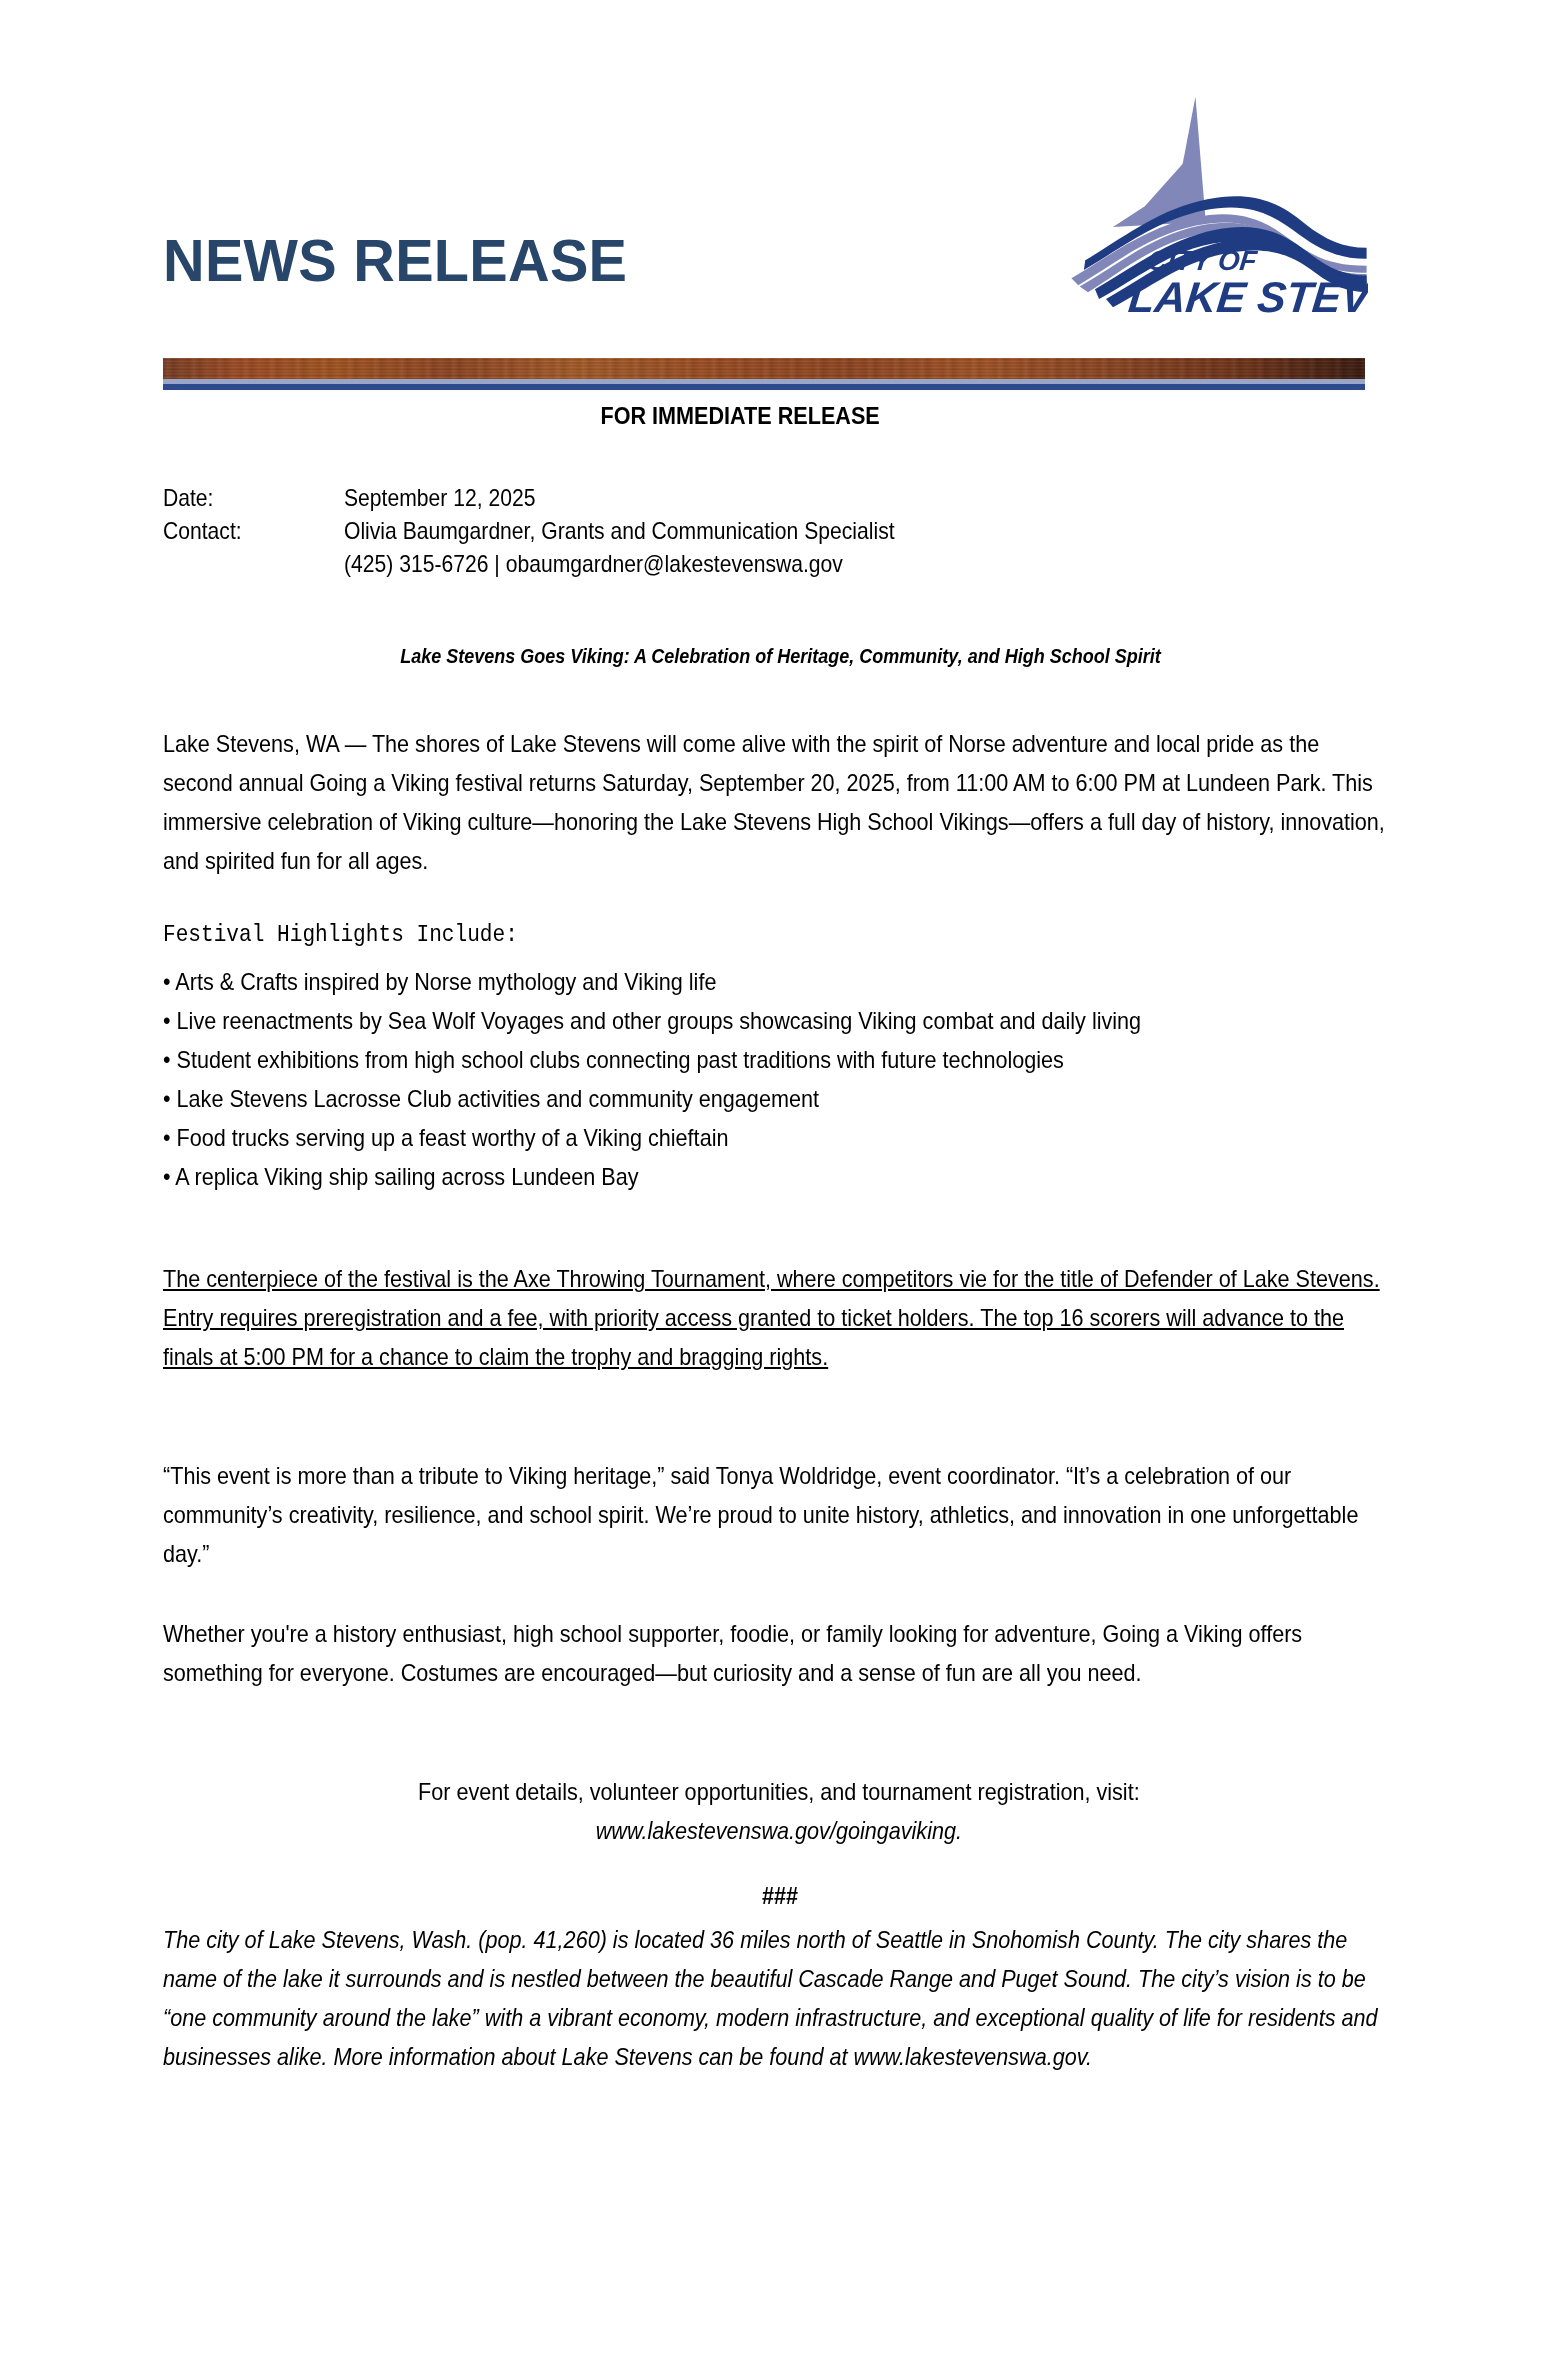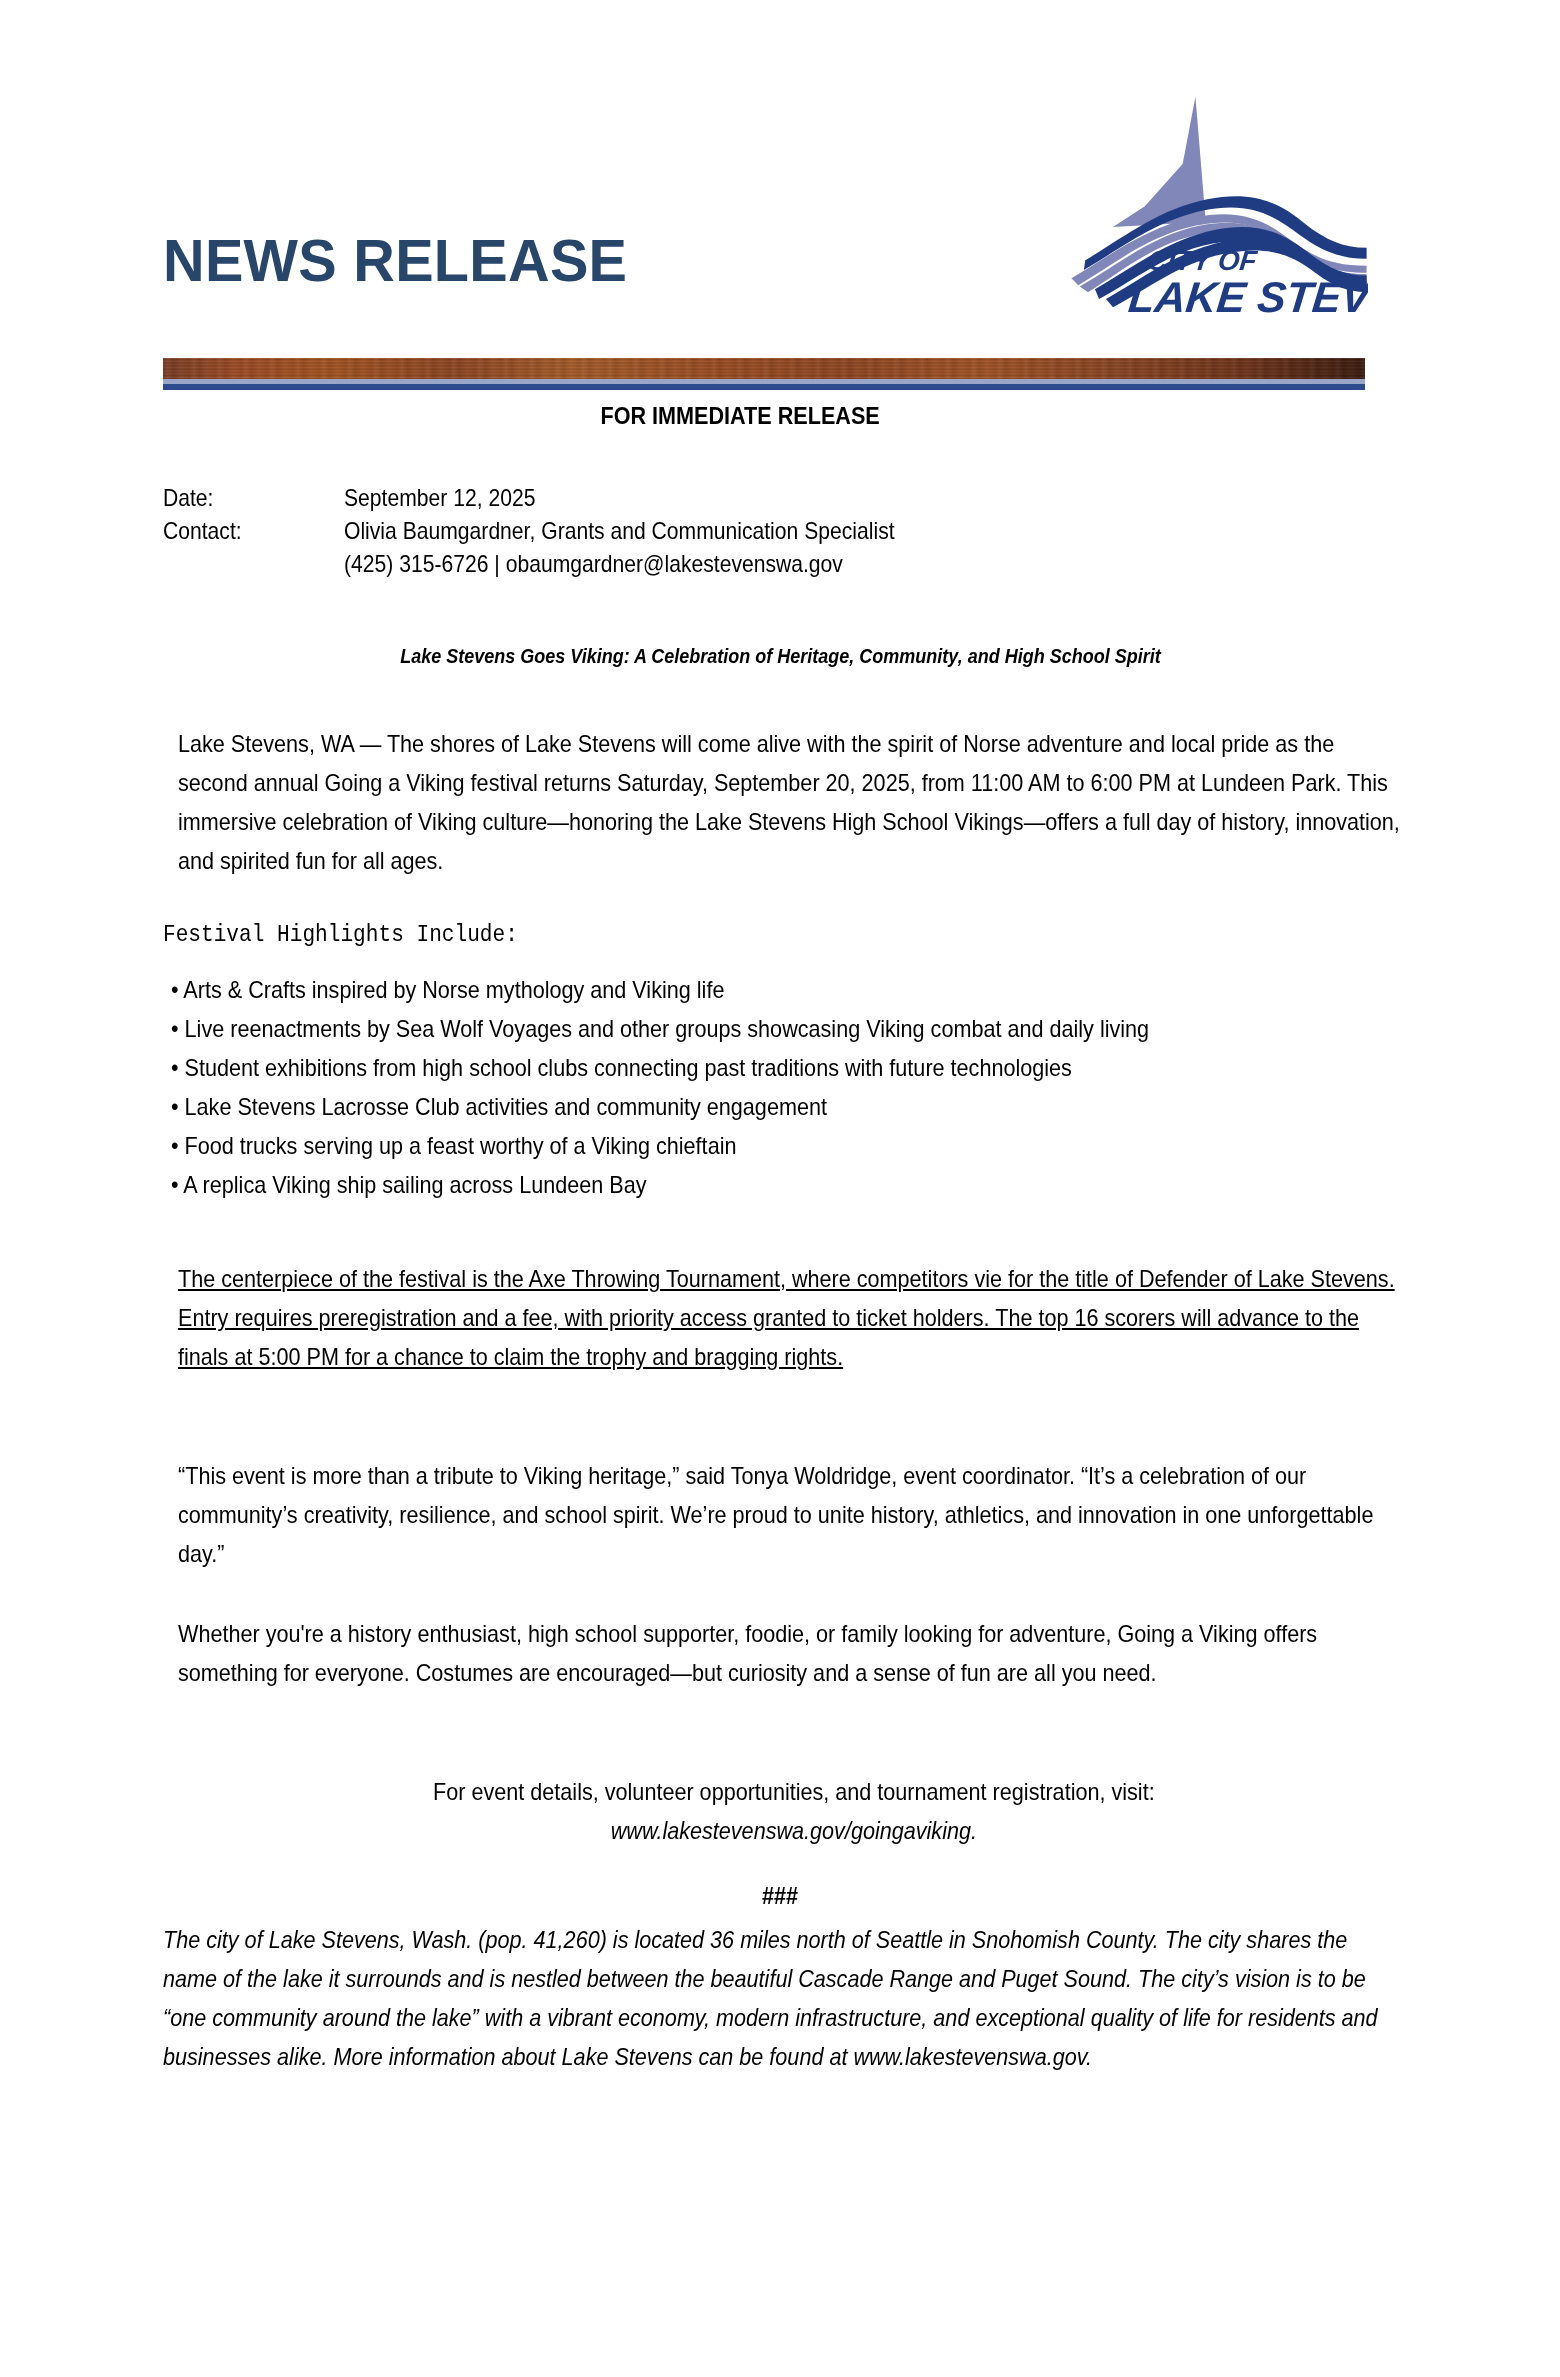--- a/index.html
+++ b/index.html
@@ -161,21 +161,21 @@
     width: 1560px;
     text-align: center;
     font-size: 20px;
     font-weight: 700;
     font-style: italic;
   }
   .headline span { display: inline-block; transform: scaleX(0.9); }
 
   .para {
     position: absolute;
-    left: 178px;
+    left: 163px;
     width: 1233px;
     font-size: 24px;
     line-height: 39px;
     text-align: left;
   }
   .para > span {
     display: block;
     transform: scaleX(0.9);
     transform-origin: left top;
     width: 111%;
@@ -207,21 +207,21 @@
     width: 1247px;
     font-size: 24px;
     line-height: 39px;
   }
   .bullets li {
     list-style: none;
     transform: scaleX(0.9);
     transform-origin: left top;
     width: 111%;
   }
-  .bullets ul { margin: 8px; padding: 0; }
+  .bullets ul { margin: 0; padding: 0; }
 
   .hashes {
     position: absolute;
     left: 0;
     top: 1882px;
     width: 1560px;
     text-align: center;
     font-size: 24px;
     font-weight: 700;
   }

